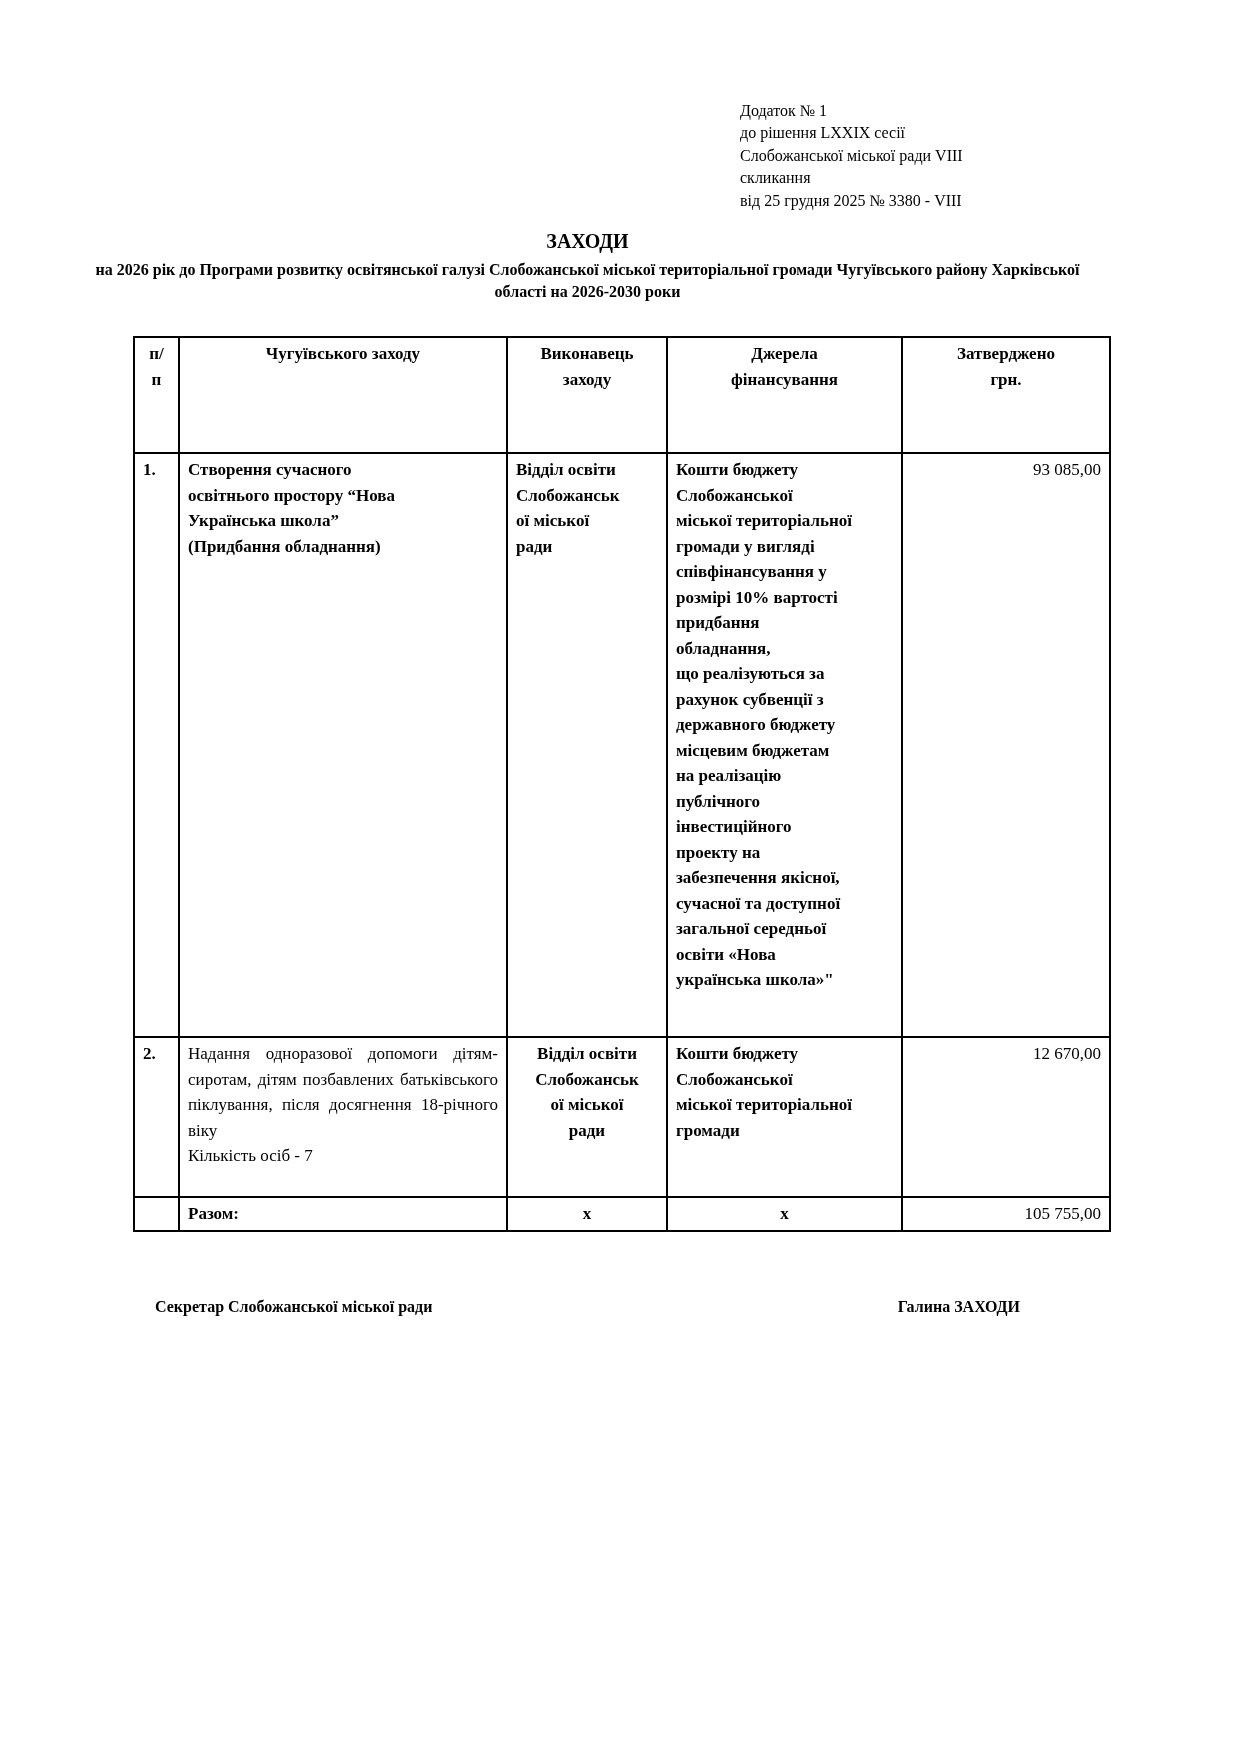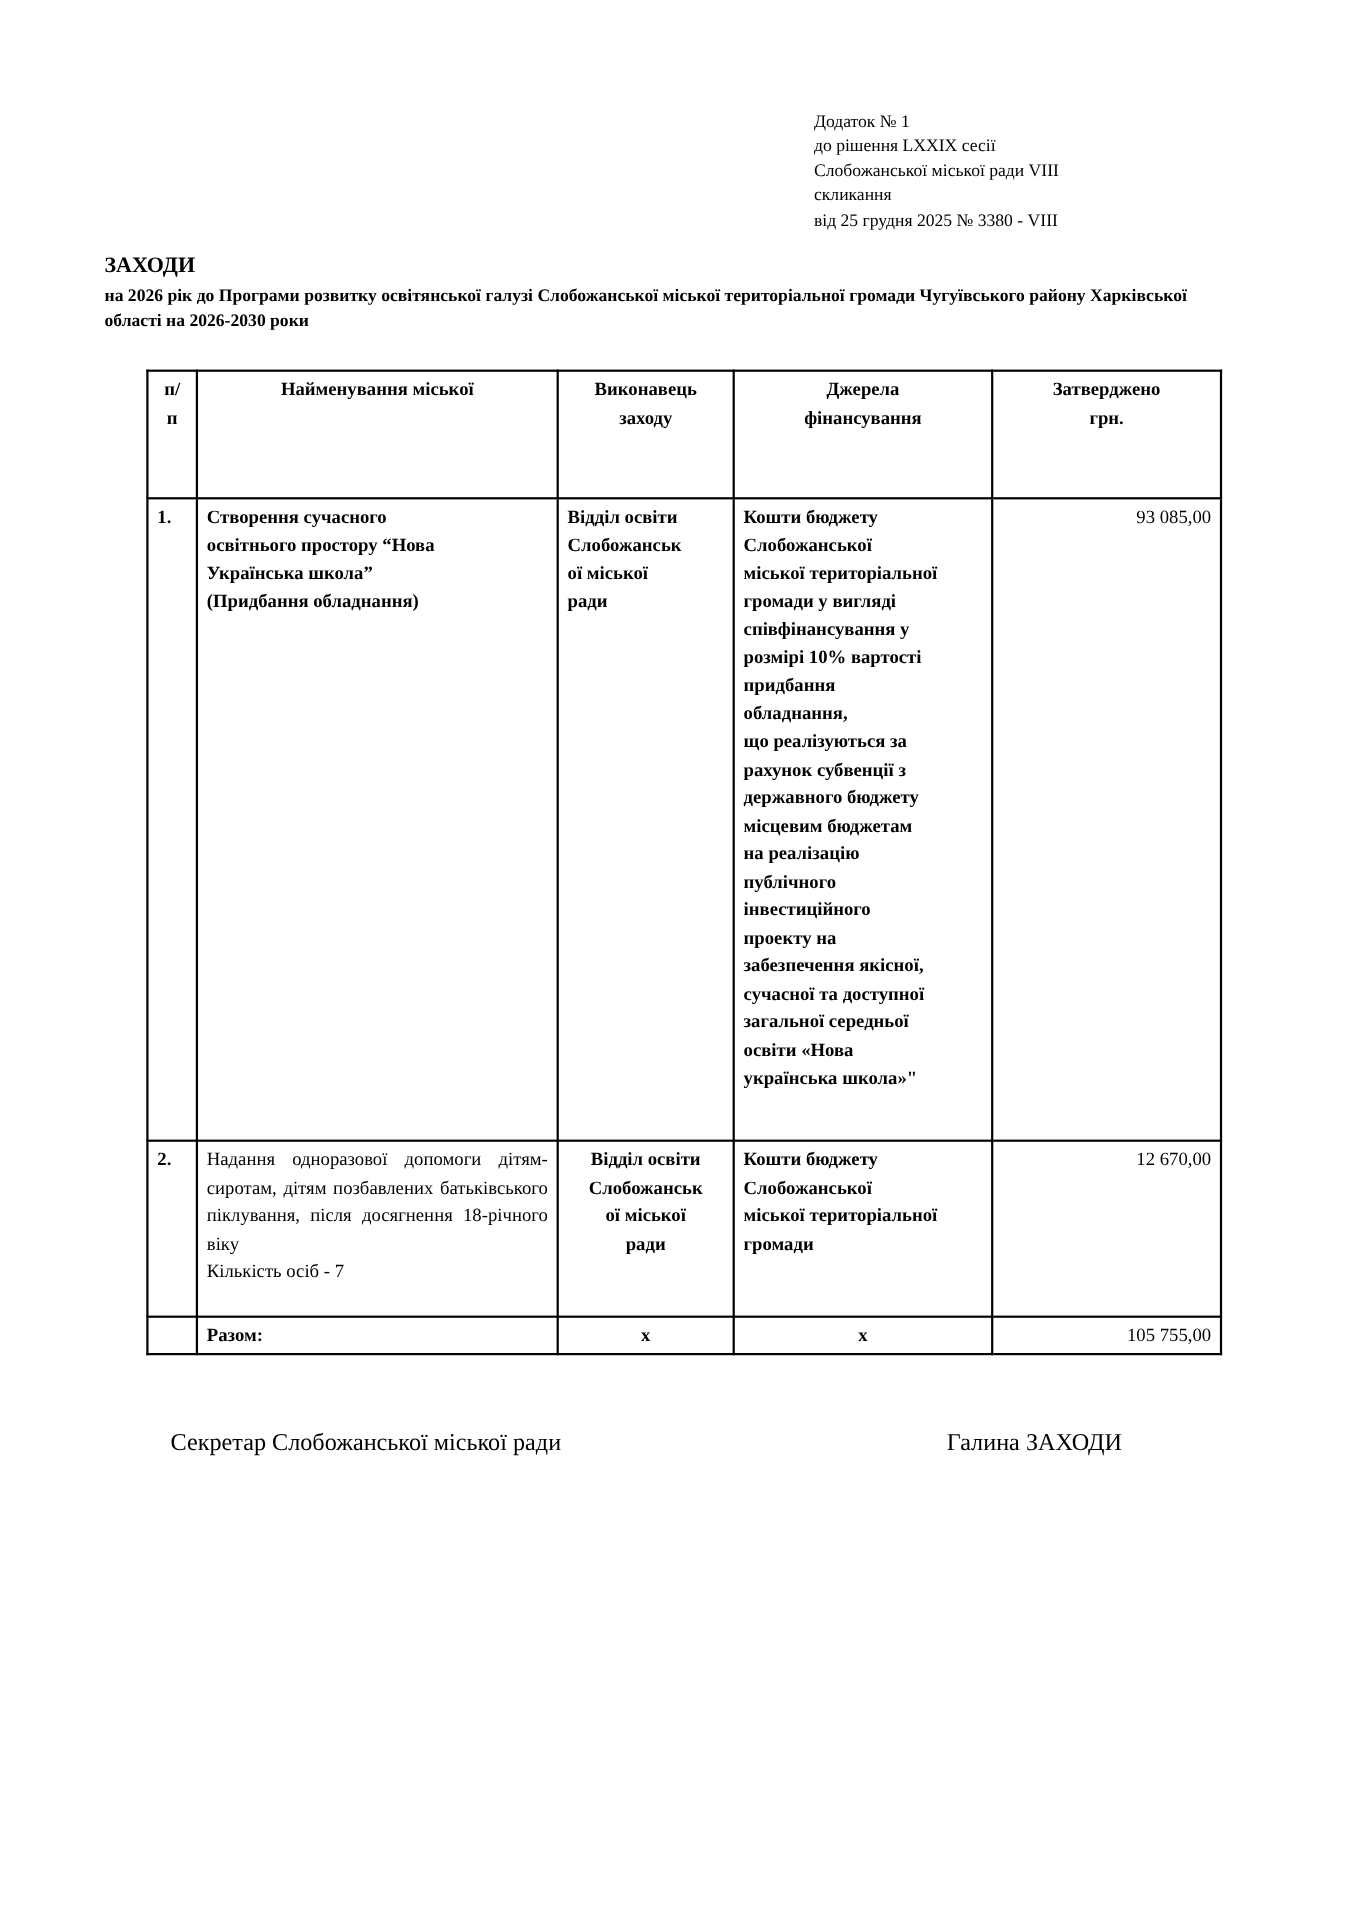--- a/index.html
+++ b/index.html
@@ -22,20 +22,21 @@
     top: 100px;
     font-size: 16px;
     line-height: 1.4;
     text-align: left;
   }
   .doc-title {
     position: absolute;
     left: 95px;
     right: 95px;
     top: 230px;
+    text-align: center;
     font-weight: bold;
   }
   .doc-title .heading {
     font-size: 20px;
     margin-bottom: 6px;
   }
   .doc-title .subtitle {
     font-size: 16px;
     line-height: 1.4;
     white-space: pre-line;
@@ -79,22 +80,22 @@
   .cell-amount-bold {
     font-weight: normal;
   }
   .signature-row {
     position: absolute;
     left: 155px;
     right: 155px;
     top: 1298px;
     display: flex;
     justify-content: space-between;
-    font-size: 22px;
-    font-weight: normal;
+    font-size: 16px;
+    font-weight: bold;
   }
 </style>
 </head>
 <body>
 
 <div class="page">
 
   <div class="annex-block">
     <div>Додаток № 1</div>
     <div>до рішення LXXIX сесії</div>
@@ -113,21 +114,21 @@
       <col style="width:45px">
       <col style="width:328px">
       <col style="width:160px">
       <col style="width:235px">
       <col style="width:208px">
     </colgroup>
     <tbody>
       <tr class="header-row">
         <th class="cell-pre">п/
 п</th>
-        <th>Найменування  міської</th>
+        <th>Чугуївського  заходу</th>
         <th>Виконавець
 заходу</th>
         <th>Джерела
 фінансування</th>
         <th>Затверджено
 грн.</th>
       </tr>
 
       <tr class="data-row-1">
         <td class="cell-num">1.</td>

